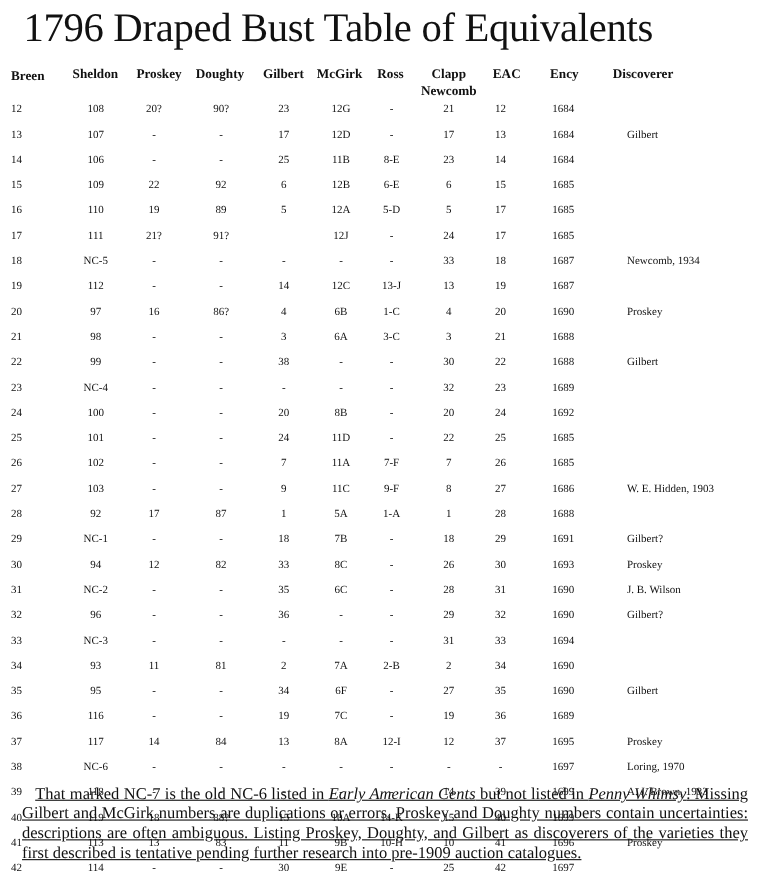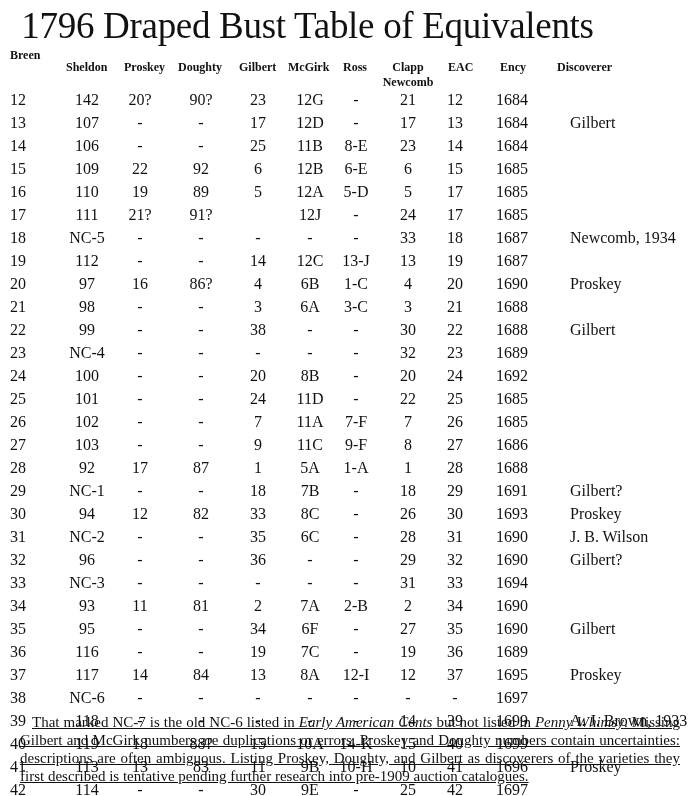--- a/index.html
+++ b/index.html
@@ -1,34 +1,34 @@
 <!DOCTYPE html>
 <html><head>
 <meta charset="utf-8">
 <style>
   html, body { margin: 0; padding: 0; background: #ffffff; }
   body { width: 696px; height: 796px; position: relative; overflow: hidden;
          font-family: "Liberation Serif", "DejaVu Serif", serif; color: #111; }
   .title { position: absolute; left: 0; top: 4px; width: 615px; text-align: center;
            font-size: 37px; line-height: 44px; letter-spacing: -0.3px; }
   .hdr { position: absolute; top: 60px; font-weight: bold; font-size: 12px; line-height: 15px; text-align: center; white-space: nowrap; }
-  .row { position: absolute; left: 0; width: 696px; height: 23px; font-size: 16px; }
+  .row { position: absolute; left: 0; width: 696px; height: 23px; font-size: 10px; }
   .cell { position: absolute; top: 0; text-align: center; white-space: nowrap; line-height: 23px; }
   .c0 { left: 2px; width: 24px; text-align: left; padding-left: 8px; }
   .c1 { left: 60px; width: 54px; }
   .c2 { left: 120px; width: 40px; font-family: Liberation Serif, serif; }
   .c3 { left: 176px; width: 50px; }
   .c4 { left: 238px; width: 40px; }
   .c5 { left: 285px; width: 50px; }
   .c6 { left: 336px; width: 40px; }
   .c7 { left: 388px; width: 40px; }
   .c8 { left: 440px; width: 30px; }
   .c9 { left: 492px; width: 40px; }
   .c10 { left: 570px; width: 126px; text-align: left; }
-  .h0 { left: 10px; top: 48px; }
+  .h0 { left: 10px; top: 62px; }
   .h1 { left: 66px; }
   .h2 { left: 124px; }
   .h3 { left: 178px; }
   .h4 { left: 239px; }
   .h5 { left: 288px; }
   .h6 { left: 343px; }
   .h7 { left: 382px; width: 52px; }
   .h8 { left: 448px; }
   .h9 { left: 500px; }
   .h10 { left: 557px; }
@@ -54,21 +54,21 @@
     <div>Newcomb</div>
   </div>
   <div class="hdr h8">EAC</div>
   <div class="hdr h9">Ency</div>
   <div class="hdr h10">Discoverer</div>
 </div>
 
 <div id="table-body">
     <div class="row" style="top: 88px;">
       <div class="cell c0">12</div>
-      <div class="cell c1">142</div>
+      <div class="cell c1">108</div>
       <div class="cell c2">20?</div>
       <div class="cell c3">90?</div>
       <div class="cell c4">23</div>
       <div class="cell c5">12G</div>
       <div class="cell c6">-</div>
       <div class="cell c7">21</div>
       <div class="cell c8">12</div>
       <div class="cell c9">1684</div>
       <div class="cell c10"></div>
     </div>
@@ -257,20 +257,21 @@
       <div class="cell c0">27</div>
       <div class="cell c1">103</div>
       <div class="cell c2">-</div>
       <div class="cell c3">-</div>
       <div class="cell c4">9</div>
       <div class="cell c5">11C</div>
       <div class="cell c6">9-F</div>
       <div class="cell c7">8</div>
       <div class="cell c8">27</div>
       <div class="cell c9">1686</div>
+      <div class="cell c10">W. E. Hidden, 1903</div>
     </div>
     <div class="row" style="top: 456px;">
       <div class="cell c0">28</div>
       <div class="cell c1">92</div>
       <div class="cell c2">17</div>
       <div class="cell c3">87</div>
       <div class="cell c4">1</div>
       <div class="cell c5">5A</div>
       <div class="cell c6">1-A</div>
       <div class="cell c7">1</div>
@@ -398,20 +399,21 @@
       <div class="cell c0">38</div>
       <div class="cell c1">NC-6</div>
       <div class="cell c2">-</div>
       <div class="cell c3">-</div>
       <div class="cell c4">-</div>
       <div class="cell c5">-</div>
       <div class="cell c6">-</div>
       <div class="cell c7">-</div>
       <div class="cell c8">-</div>
       <div class="cell c9">1697</div>
+      <div class="cell c10">Loring, 1970</div>
     </div>
     <div class="row" style="top: 709px;">
       <div class="cell c0">39</div>
       <div class="cell c1">118</div>
       <div class="cell c2">-</div>
       <div class="cell c3">-</div>
       <div class="cell c4">-</div>
       <div class="cell c5">-</div>
       <div class="cell c6">-</div>
       <div class="cell c7">14</div>

